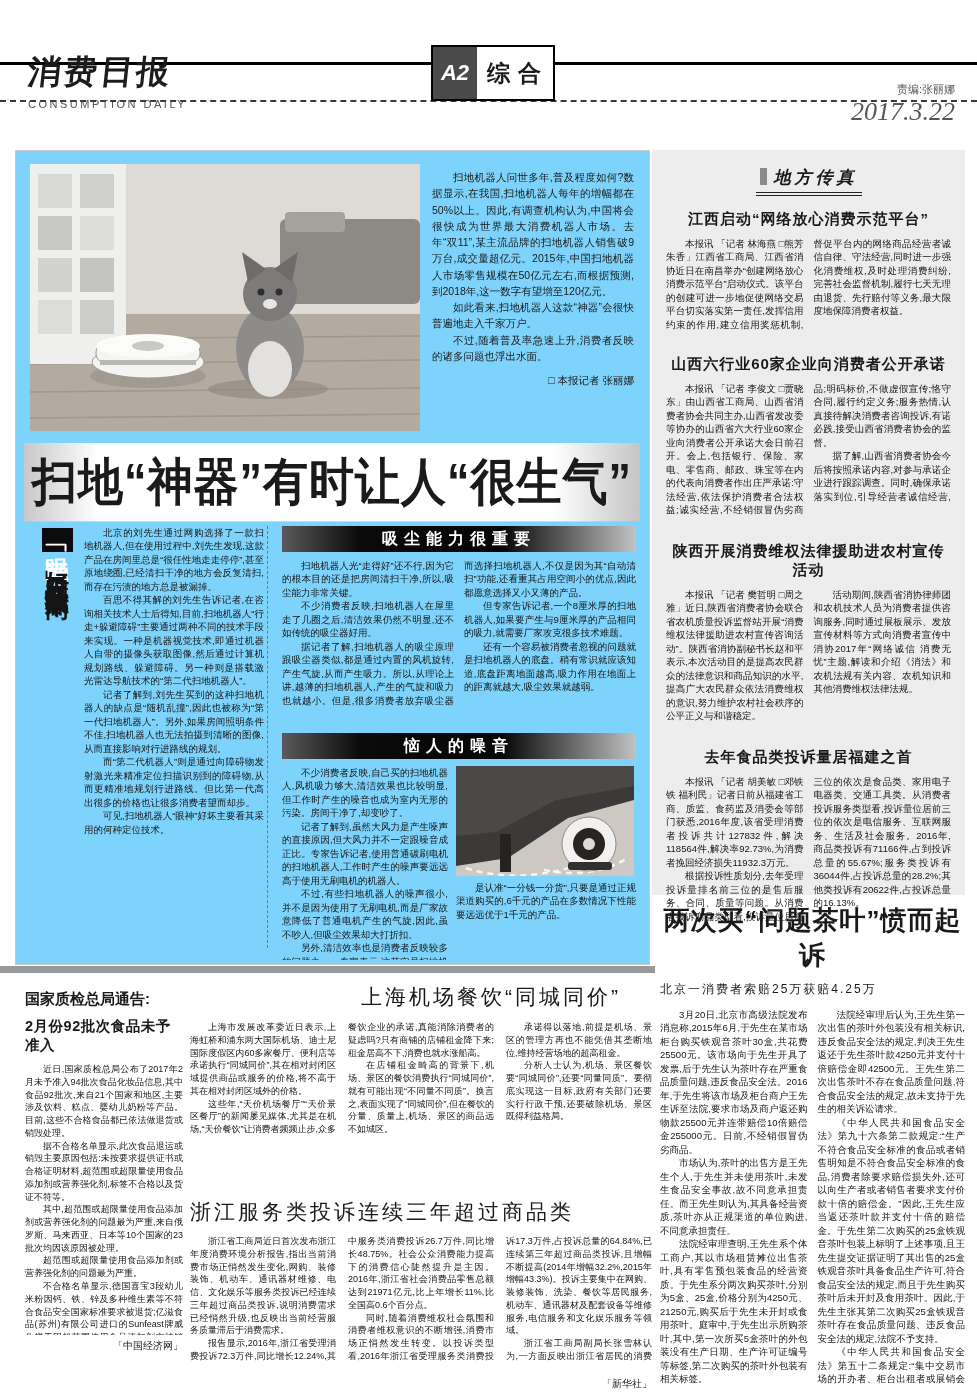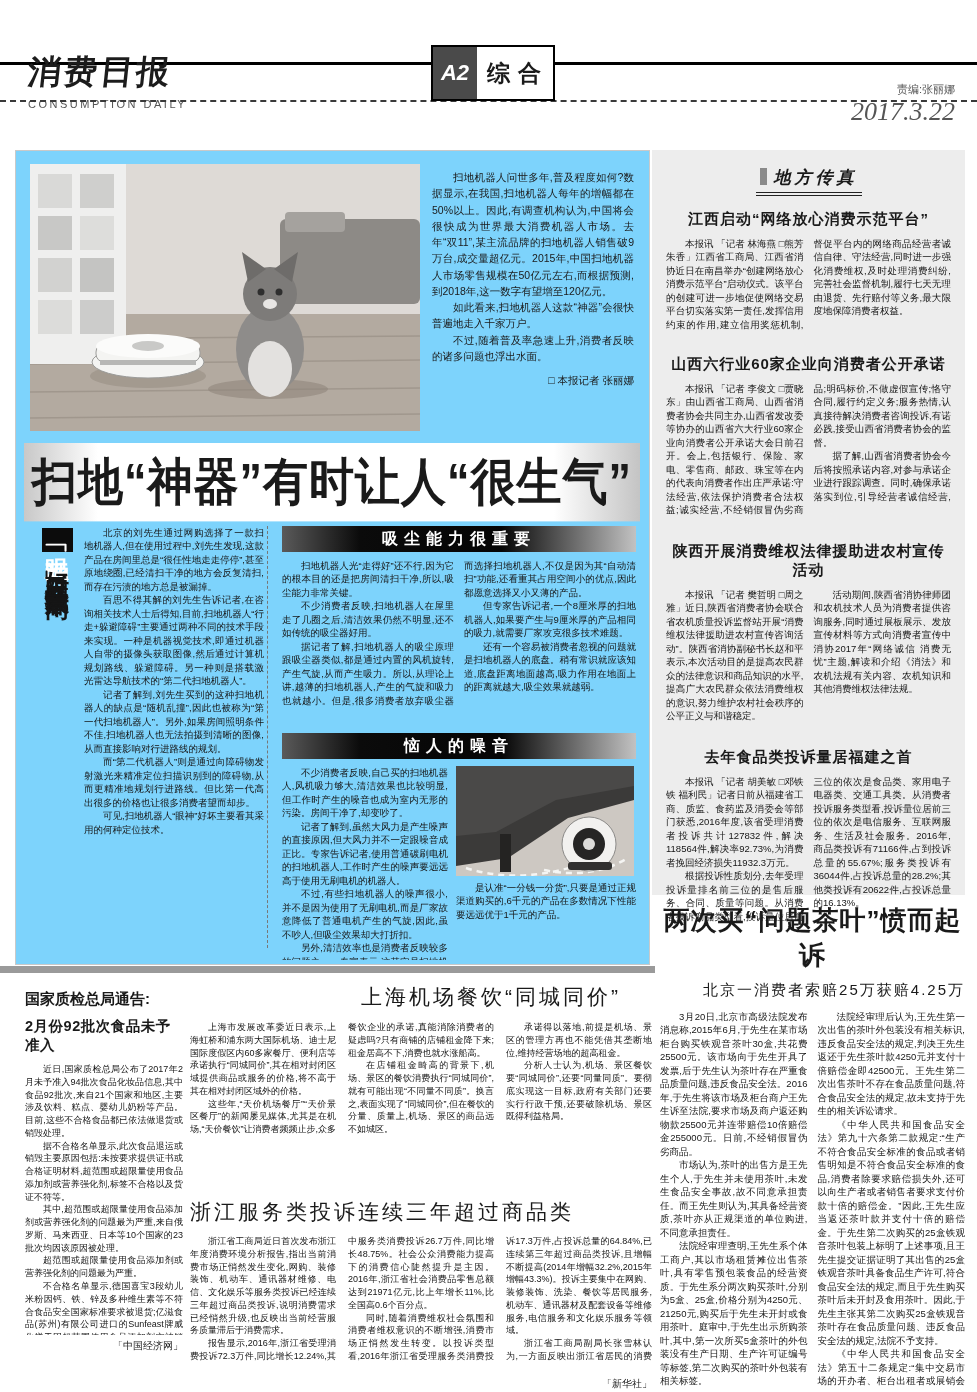--- a/index.html
+++ b/index.html
@@ -62,21 +62,21 @@
   .sh{left:190px;top:983px;width:462px;}
   .mid-headline{font-size:21px;font-weight:400;letter-spacing:3px;}
   .sh .mid-headline{text-align:center;padding-left:140px;margin-bottom:10px;}
   .cols3{column-count:3;column-gap:12px;}
   .sh-body{height:166px;overflow:hidden;font-size:9px;}
   .zj{left:190px;top:1198px;width:462px;}
   .zj .mid-headline{margin-bottom:9px;}
   .zj-body{height:138px;overflow:hidden;font-size:9px;}
   .tea{left:660px;top:903px;width:305px;}
   .tea-title{font-size:26px;font-weight:900;text-align:center;letter-spacing:1px;margin-bottom:8px;}
-  .tea-sub{font-size:15px;text-align:right;letter-spacing:2px;margin-bottom:10px;}
+  .tea-sub{font-size:12px;text-align:left;letter-spacing:2px;margin-bottom:10px;}
   .tea-body{height:388px;overflow:hidden;font-size:9.5px;}
   svg{display:block;}
 </style>
 </head>
 <body>
 
 <div class="abs topline"></div>
 <div class="abs" style="left:28px;top:50px;">
   <div class="logo-cn">消费日报</div>
   <div class="logo-en">CONSUMPTION DAILY</div>

